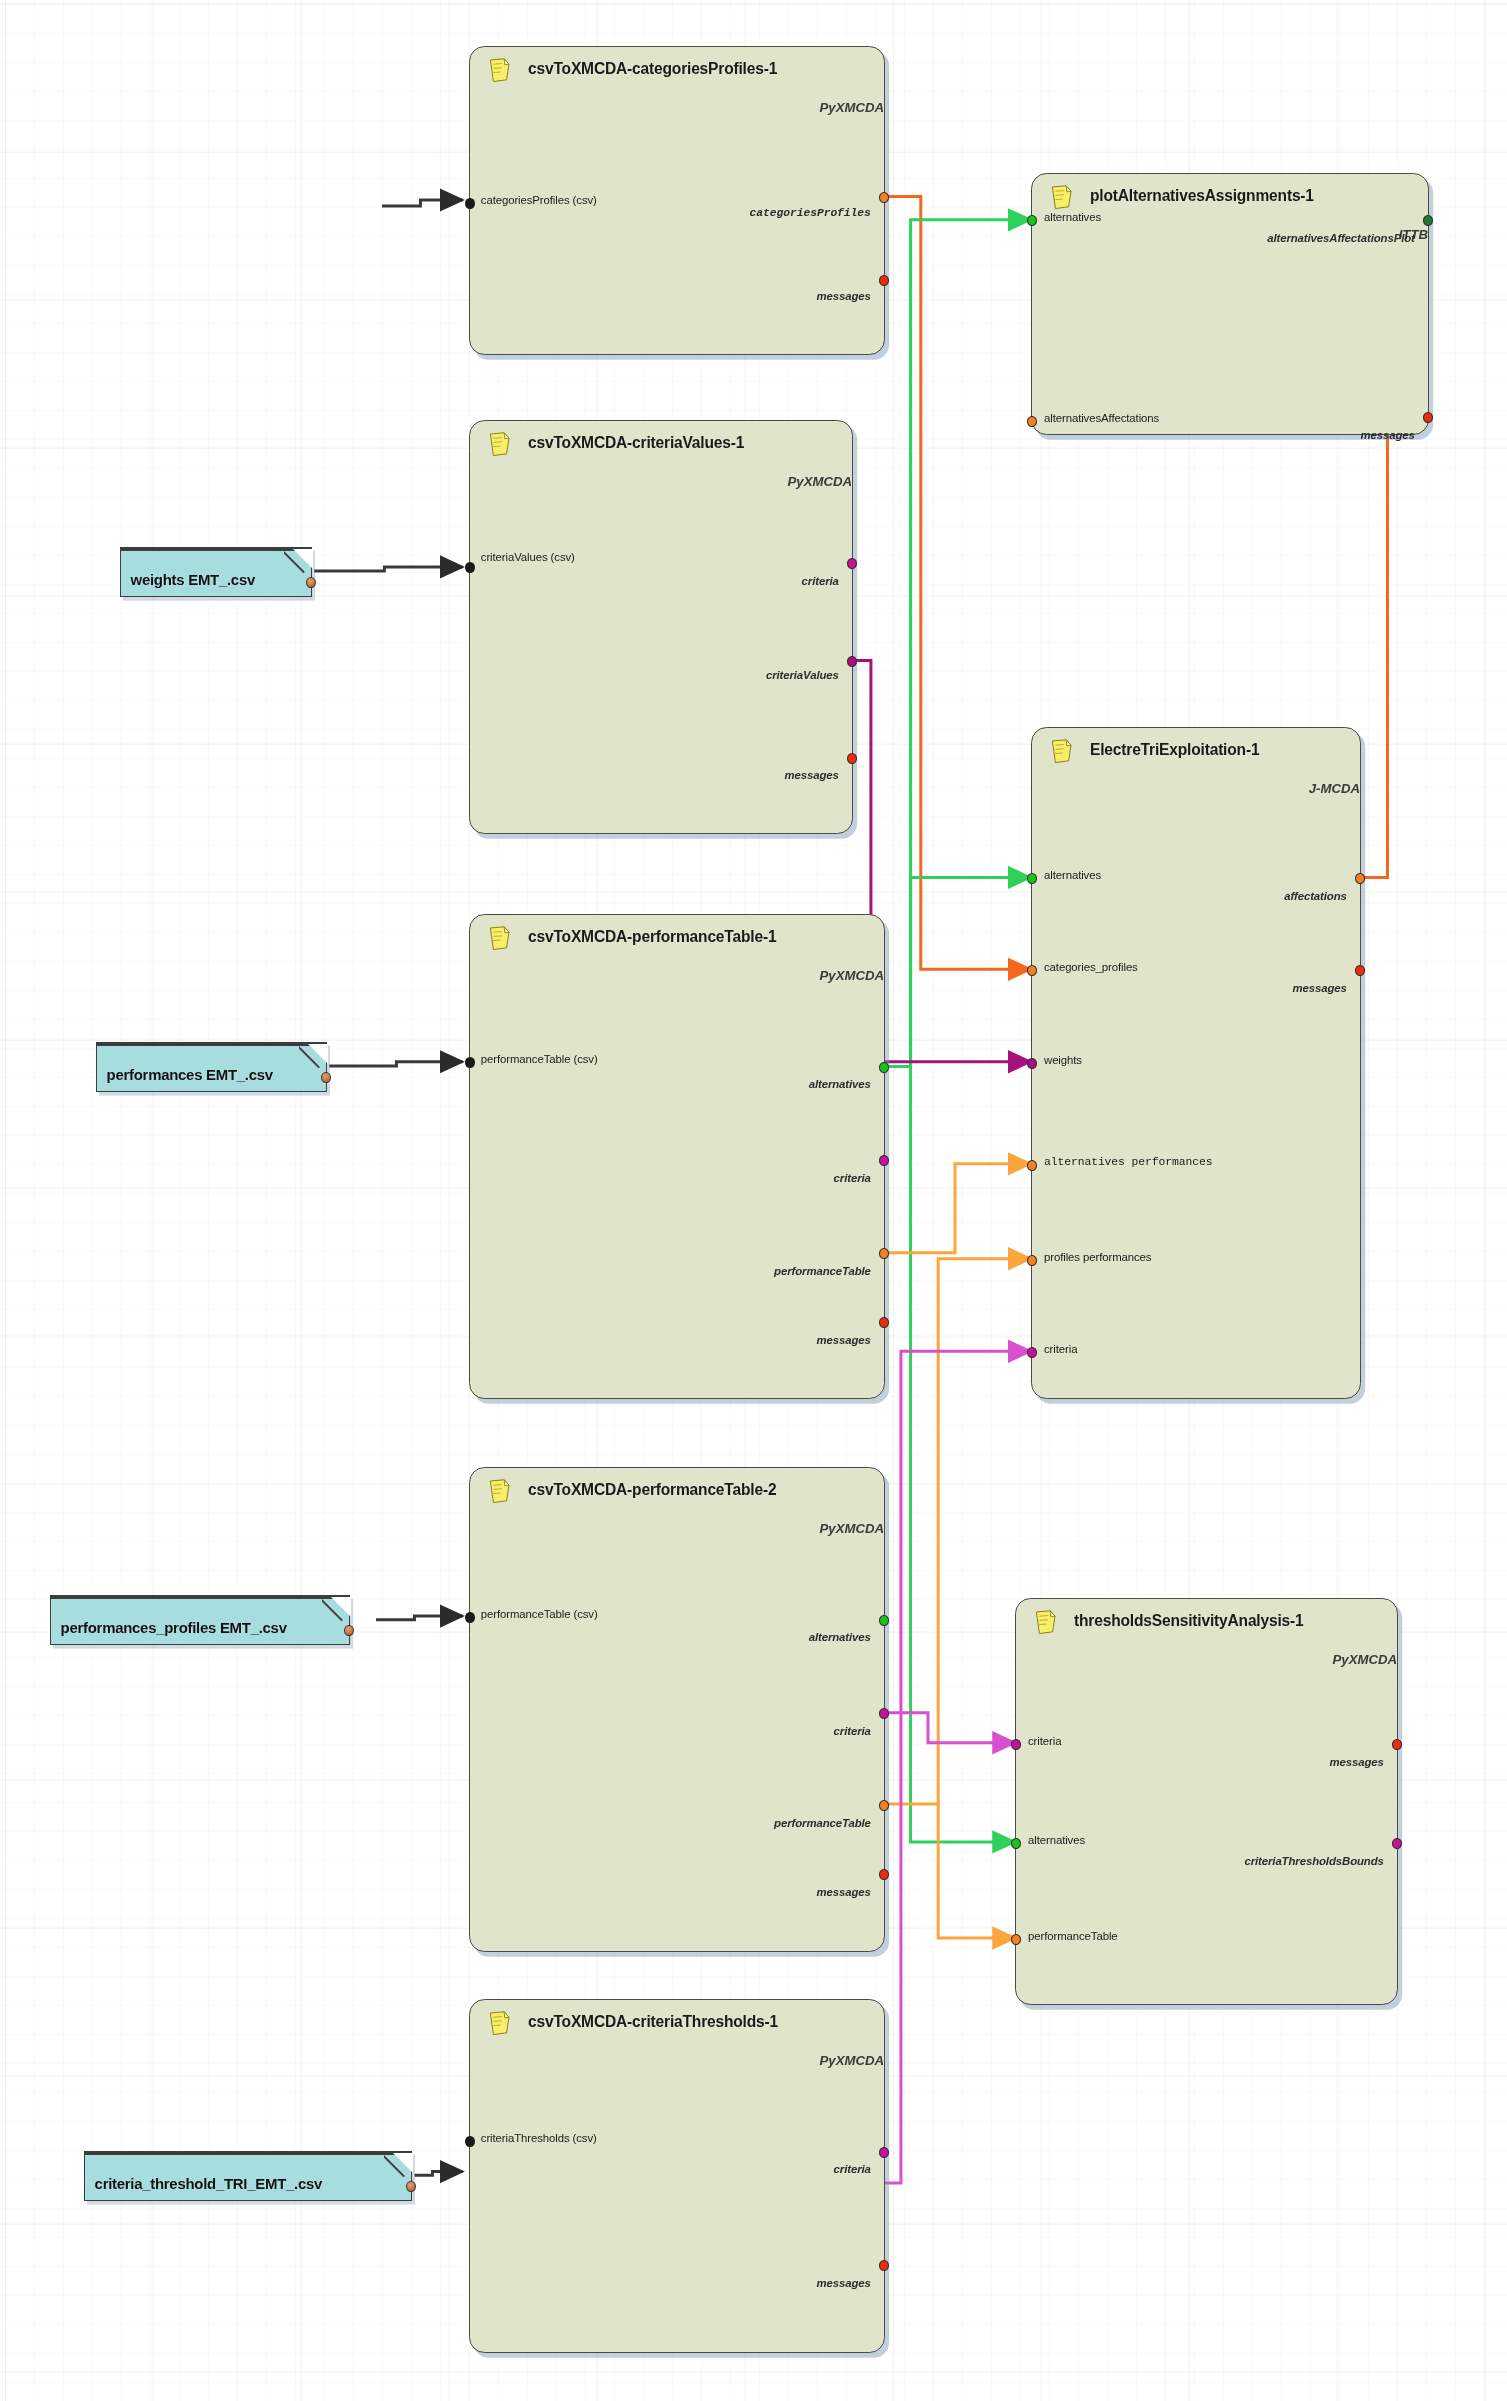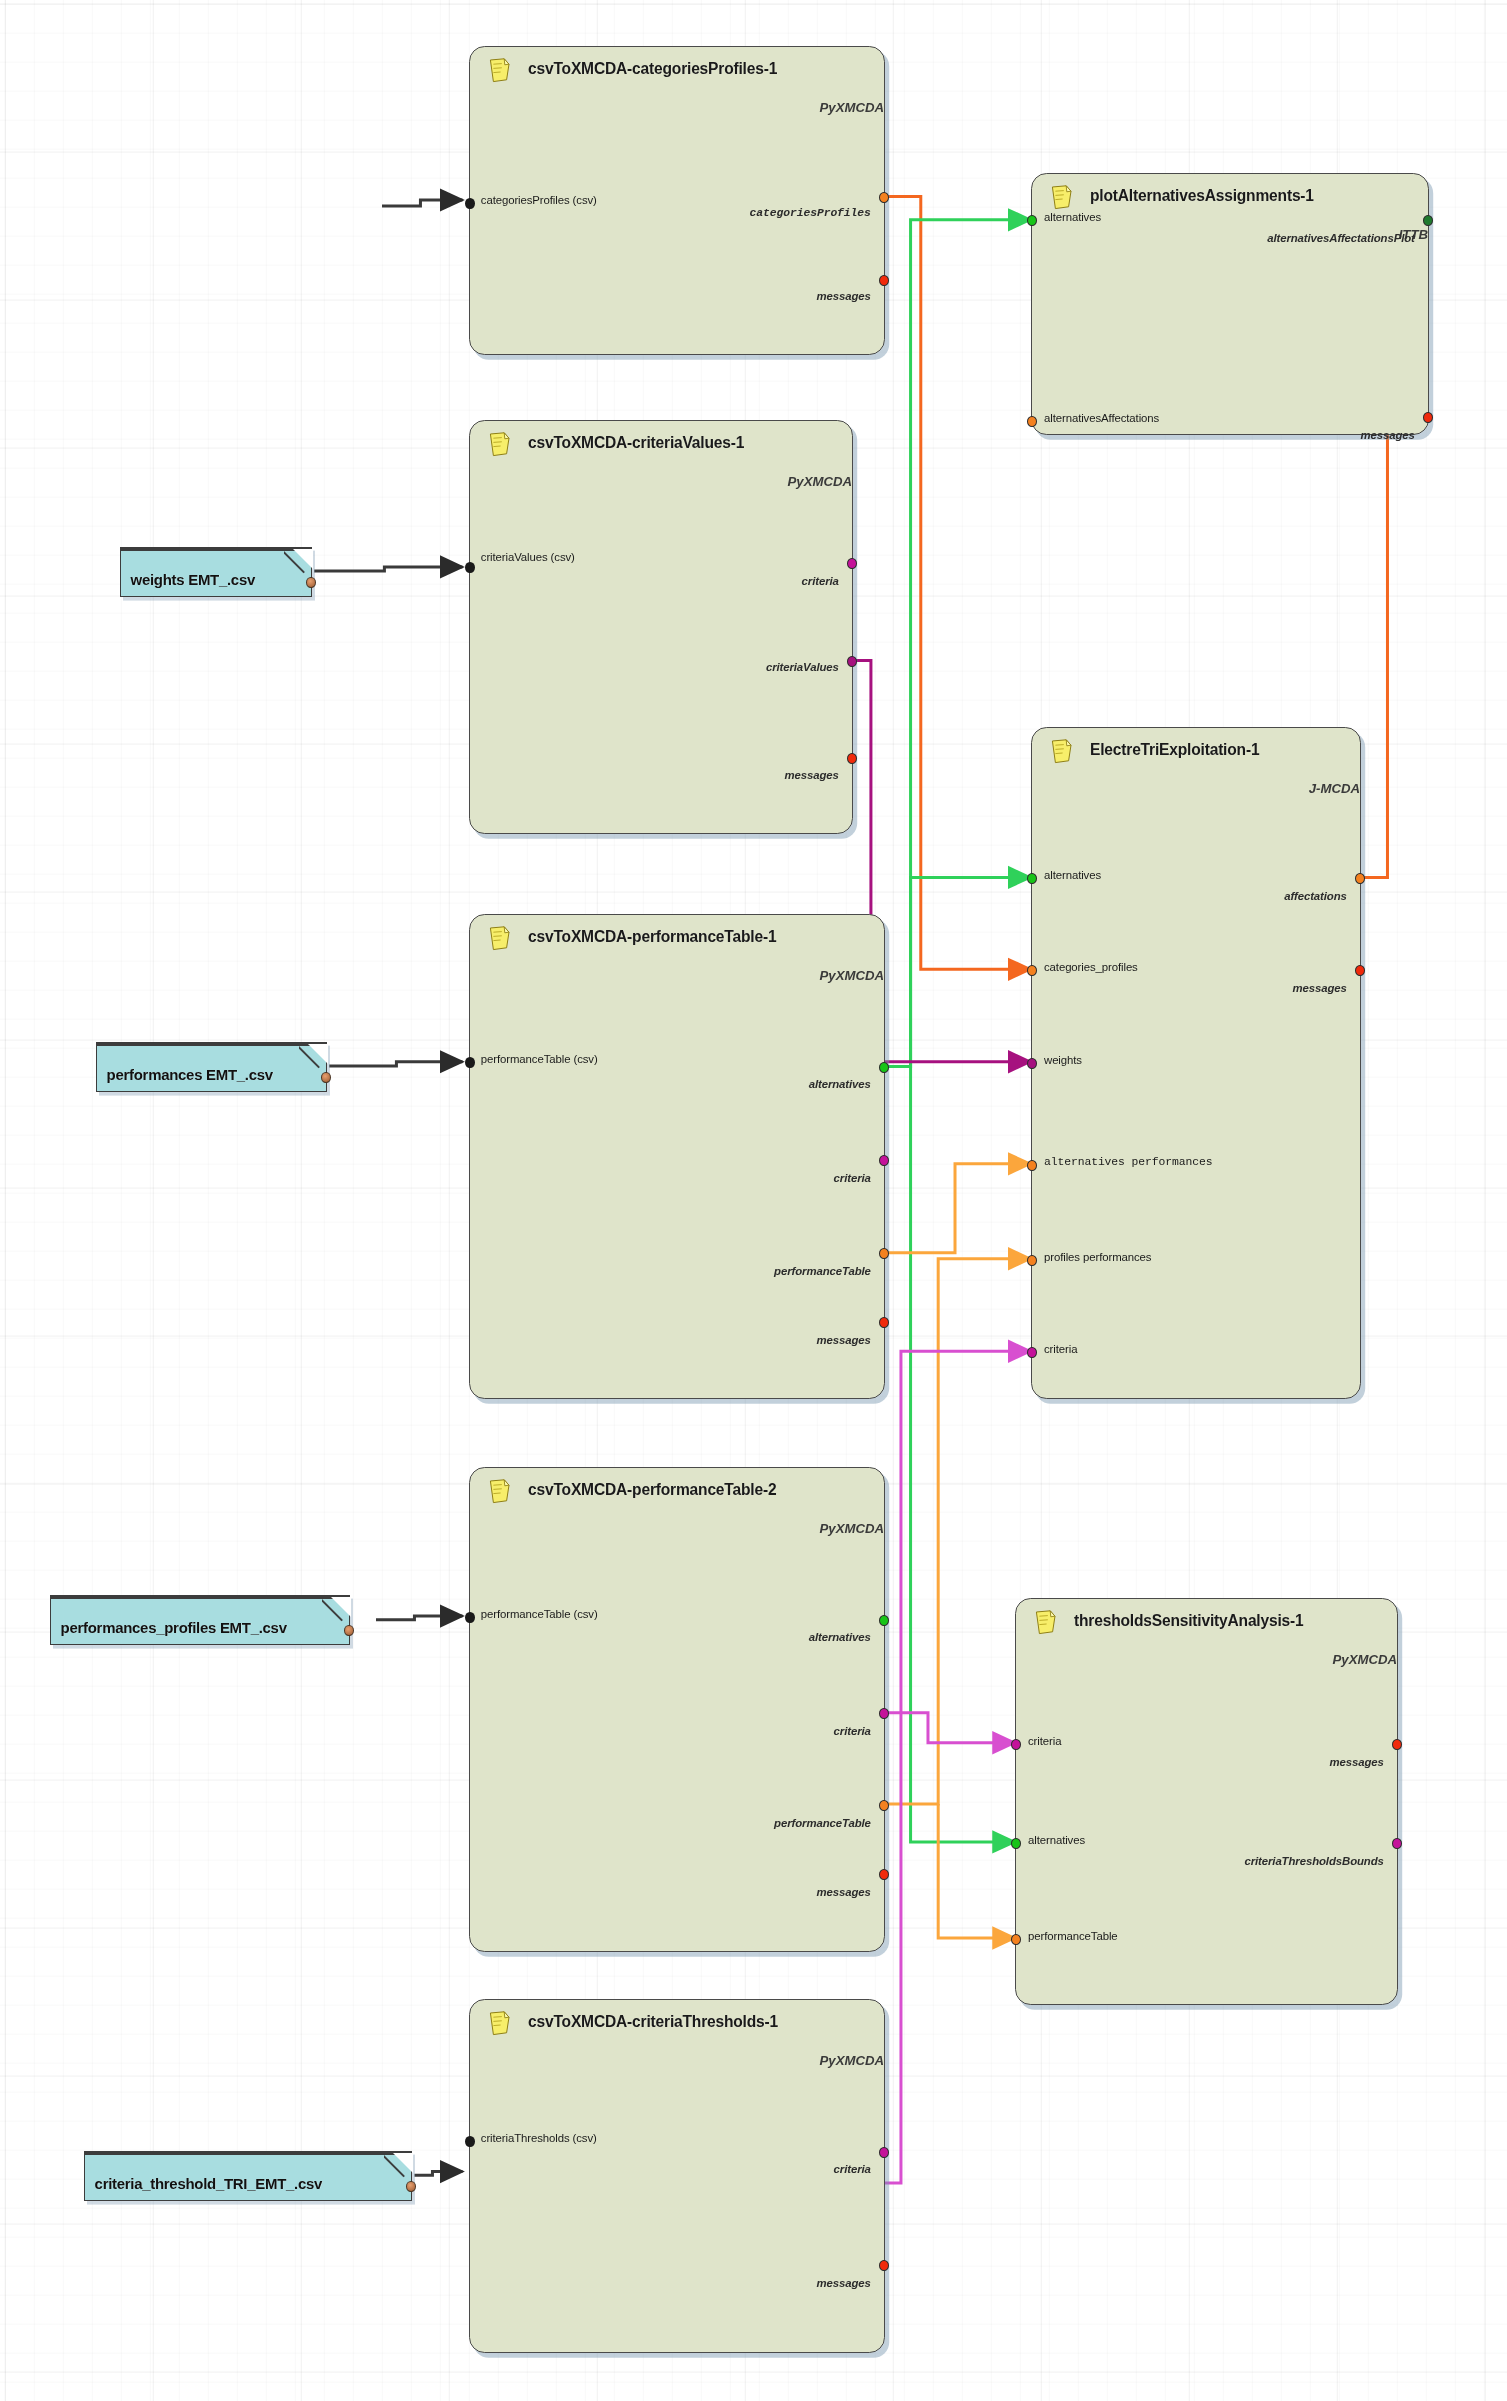--- a/index.html
+++ b/index.html
@@ -266,21 +266,21 @@
     <div class="node-title">csvToXMCDA-criteriaValues-1</div>
     <div class="node-sub">PyXMCDA</div>
 
     <div class="port solid" style="left:-4.8px;top:141px;"></div>
     <div class="port-label in" style="left:10.8px;top:130px;">criteriaValues (csv)</div>
 
     <div class="port" style="right:-4.8px;top:137px;background:#c4129a;"></div>
     <div class="port-label out" style="right:13.2px;top:154px;">criteria</div>
 
     <div class="port" style="right:-4.8px;top:235px;background:#a6117f;"></div>
-    <div class="port-label out" style="right:13.2px;top:240px;font-style:italic;">criteriaValues</div>
+    <div class="port-label out" style="right:13.2px;top:248px;font-style:italic;">criteriaValues</div>
 
     <div class="port" style="right:-4.8px;top:332px;background:#f02a0c;"></div>
     <div class="port-label out" style="right:13.2px;top:348px;">messages</div>
   </div>
 
   <div class="node" style="left:1031px;top:727px;width:330px;height:672px;">
     <svg class="node-icon" viewBox="0 0 46 44">
       <path d="M7,5 L30,3 L38,12 L34,38 L12,41 Z" fill="#f7ee6a" stroke="#8a7a10" stroke-width="1.6"></path>
       <path d="M30,3 L31,13 L38,12 Z" fill="#fdfbb0" stroke="#8a7a10" stroke-width="1.4"></path>
       <path d="M12,12 L26,11 M12,19 L26,18 M12,26 L24,25" stroke="#b5a520" stroke-width="1.5"></path>

